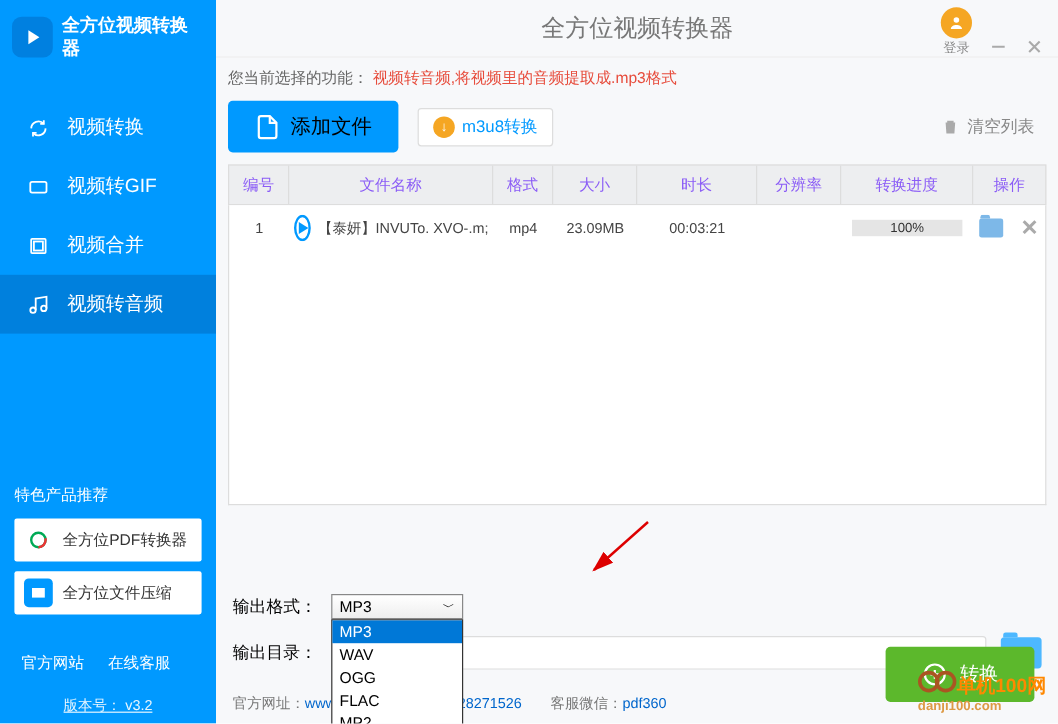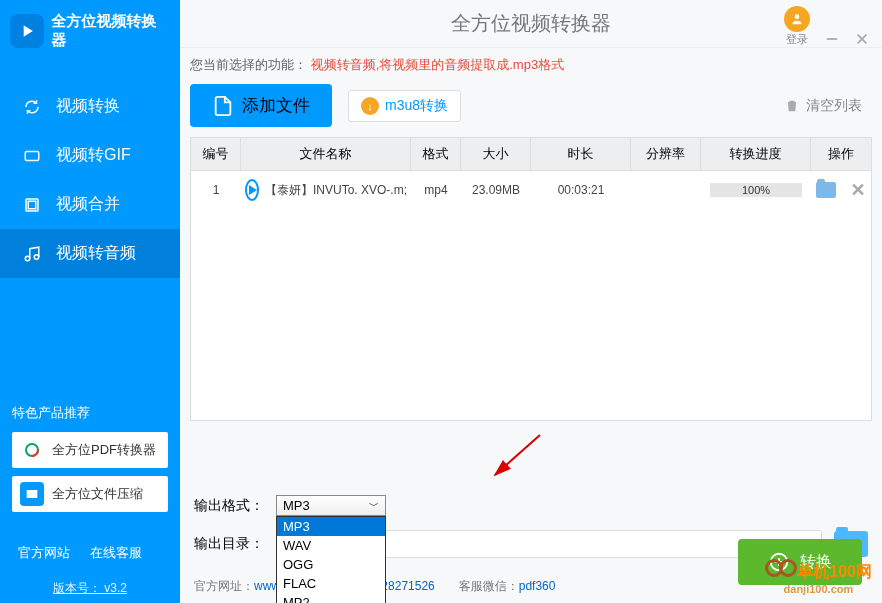--- a/index.html
+++ b/index.html
@@ -48,21 +48,21 @@
 .btn-icon { width:22px; height:22px; }
 .btn-icon svg { width:22px; height:22px; fill:none; stroke:#fff; stroke-width:2; }
 .m3u8 { border:1px solid #ddd; border-radius:3px; padding:6px 12px; display:flex; align-items:center; gap:6px; cursor:pointer; background:#fff; }
 .m3u8-icon { width:18px; height:18px; background:#f5a623; border-radius:50%; display:flex; align-items:center; justify-content:center; color:#fff; font-size:11px; font-weight:bold; }
 .m3u8-text { color:#0099ff; font-size:14px; }
 .clear { margin-left:auto; display:flex; align-items:center; gap:6px; color:#888; cursor:pointer; font-size:14px; padding-right:10px; }
 .clear svg { width:16px; height:16px; fill:#aaa; }
 
 .table-wrap { margin:0 10px; }
 .thead { display:flex; background:#edeef0; border:1px solid #ddd; }
-.th { padding:7px 4px; font-size:13px; color:#000000; text-align:center; border-right:1px solid #ddd; }
+.th { padding:7px 4px; font-size:13px; color:#8b5cf6; text-align:center; border-right:1px solid #ddd; }
 .th:last-child { border-right:none; }
 .col-num{width:50px}.col-name{width:170px}.col-fmt{width:50px}.col-size{width:70px}.col-dur{width:100px}.col-res{width:70px}.col-prog{width:110px}.col-op{flex:1}
 .tbody { background:#fff; border:1px solid #ddd; border-top:none; height:250px; }
 .trow { display:flex; align-items:center; padding:8px 0; font-size:12px; color:#444; font-family:Courier New,monospace; }
 .td { padding:0 4px; text-align:center; overflow:hidden; white-space:nowrap; }
 .play-icon { width:22px; height:22px; border:2px solid #0099ff; border-radius:50%; display:inline-flex; align-items:center; justify-content:center; cursor:pointer; }
 .play-icon::before { content:''; border-left:8px solid #0099ff; border-top:5px solid transparent; border-bottom:5px solid transparent; margin-left:2px; }
 .progress { background:#e5e5e5; color:#333; font-size:11px; padding:1px 0; width:90%; margin:0 auto; }
 .op-icons { display:flex; gap:14px; justify-content:center; align-items:center; }
 .folder-icon { width:20px; height:16px; background:#7db8e8; border-radius:2px; cursor:pointer; position:relative; }
@@ -84,21 +84,21 @@
 .folder-big { width:34px; height:26px; background:#4db8ff; border-radius:3px; cursor:pointer; position:relative; }
 .folder-big::before{content:'';position:absolute;top:-4px;left:2px;width:12px;height:4px;background:#4db8ff;border-radius:2px 2px 0 0;}
 
 .footer { padding:6px 14px 8px; font-size:12px; color:#777; display:flex; gap:24px; align-items:center; }
 .footer .v { color:#0066cc; }
 .convert-btn { position:absolute; right:20px; bottom:18px; background:#5cb82c; color:#fff; padding:12px 30px; border-radius:4px; display:flex; align-items:center; gap:10px; font-size:16px; cursor:pointer; z-index:5; }
 .convert-btn svg { width:22px; height:22px; fill:none; stroke:#fff; stroke-width:2; }
 
 .watermark { position:absolute; right:10px; bottom:8px; z-index:50; font-size:16px; font-weight:bold; pointer-events:none; }
 .watermark .wm1 { color:#ff8800; }
-.watermark .wm2 { color:#d94; font-size:11px; display:block; text-align:center; }
+.watermark .wm2 { color:#d94; font-size:11px; display:block; text-align:left; }
 .wm-circles{display:inline-flex;gap:-4px;}
 .wm-c{width:18px;height:18px;border:3px solid #a52;border-radius:50%;display:inline-block;margin-right:-4px;}
 </style>
 </head>
 <body>
 
 <div class="app">
 
   <div class="sidebar">
     <div class="logo-bar">

